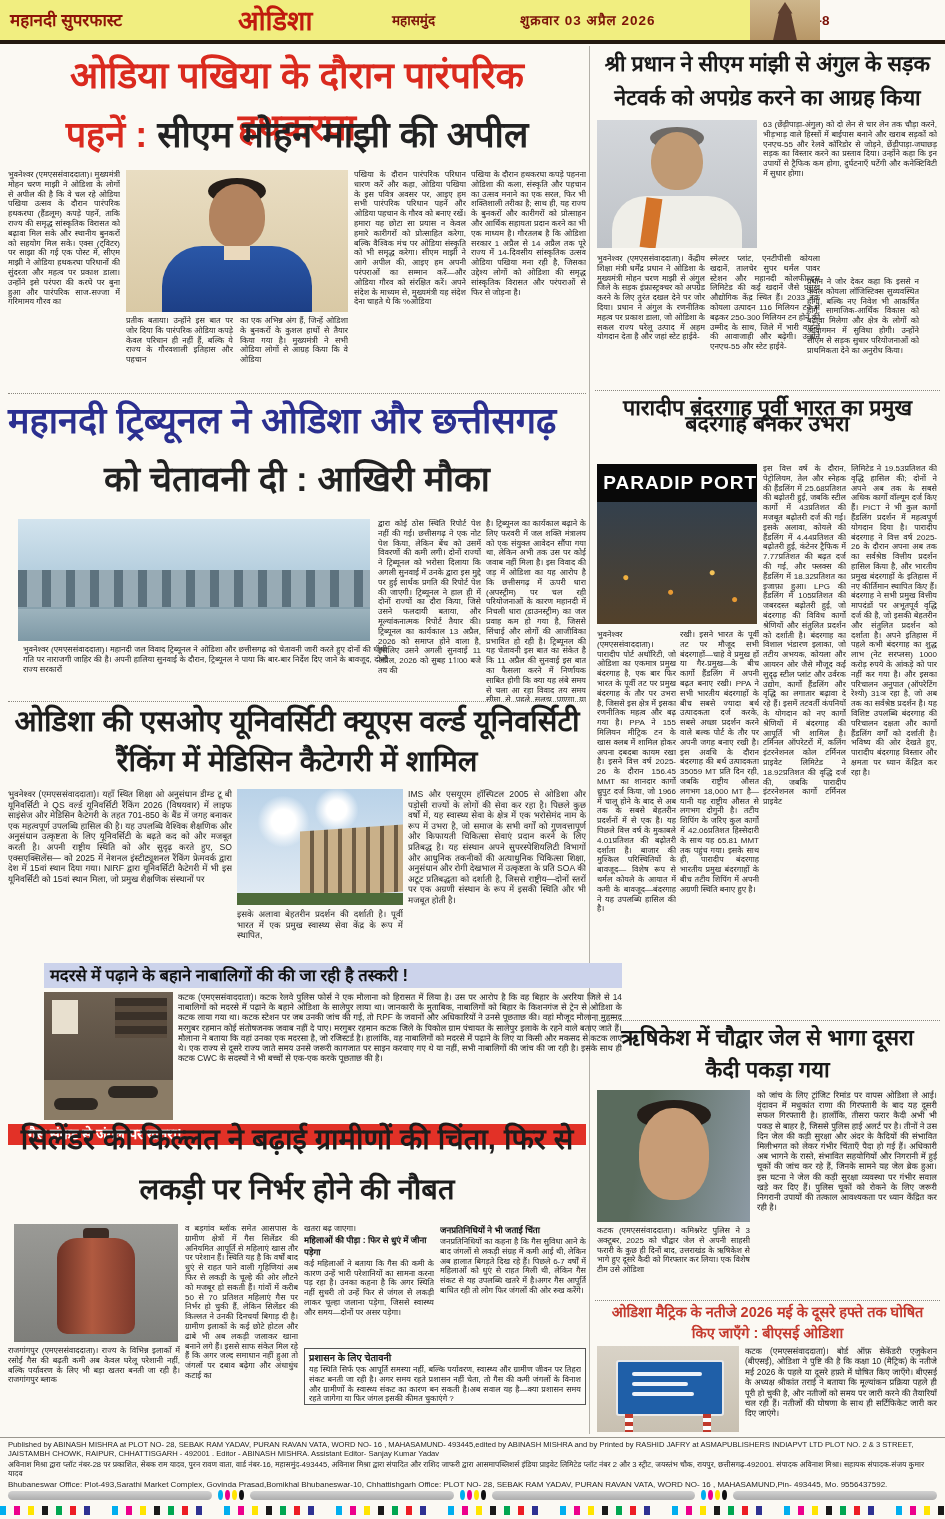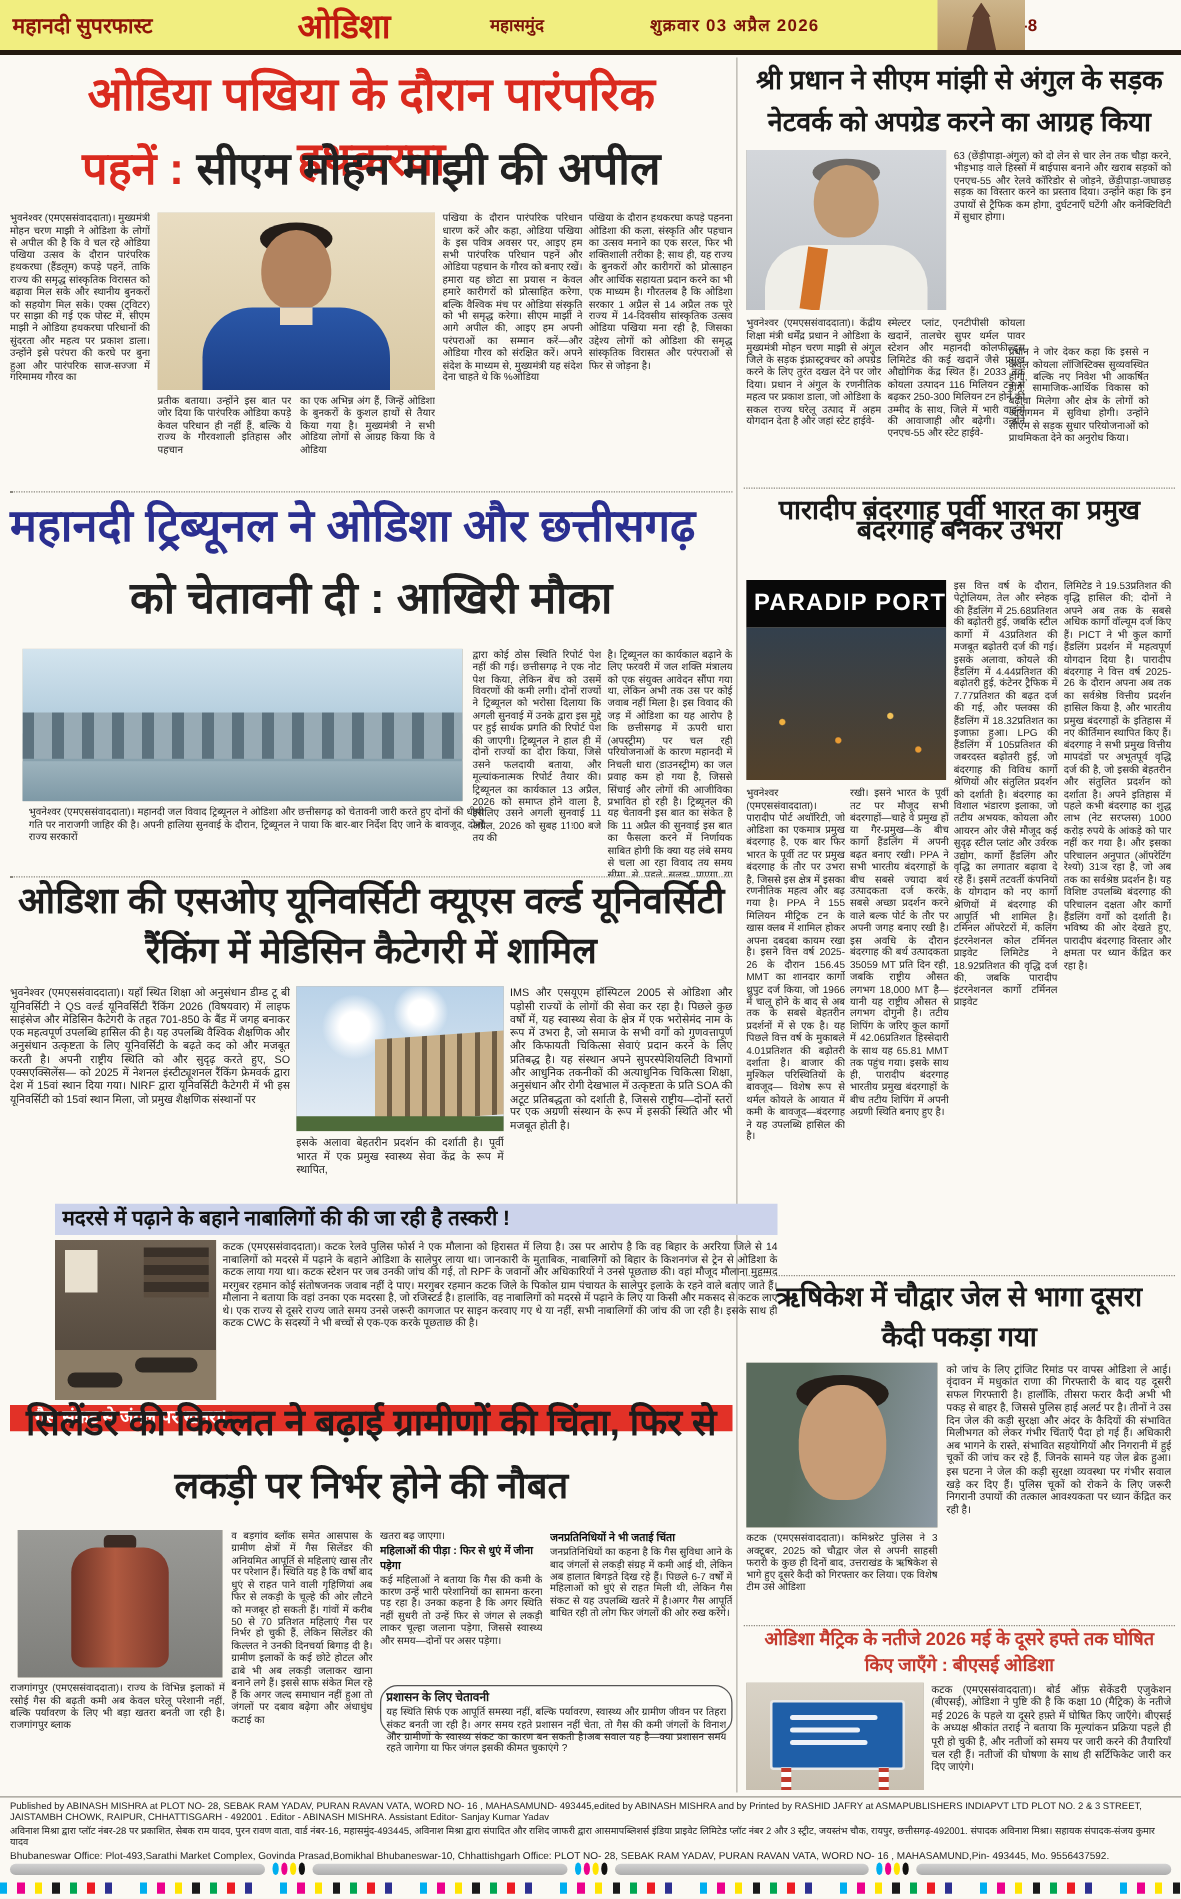--- a/index.html
+++ b/index.html
@@ -224,21 +224,21 @@
     <div class="bodytext abs" style="left:177px;top:108px;width:113px;height:181px;">व बड़गांव ब्लॉक समेत आसपास के ग्रामीण क्षेत्रों में गैस सिलेंडर की अनियमित आपूर्ति से महिलाएं खास तौर पर परेशान हैं। स्थिति यह है कि वर्षों बाद धुएं से राहत पाने वाली गृहिणियां अब फिर से लकड़ी के चूल्हे की ओर लौटने को मजबूर हो सकती हैं। गांवों में करीब 50 से 70 प्रतिशत महिलाएं गैस पर निर्भर हो चुकी हैं, लेकिन सिलेंडर की किल्लत ने उनकी दिनचर्या बिगाड़ दी है। ग्रामीण इलाकों के कई छोटे होटल और ढाबे भी अब लकड़ी जलाकर खाना बनाने लगे हैं। इससे साफ संकेत मिल रहे हैं कि अगर जल्द समाधान नहीं हुआ तो जंगलों पर दबाव बढ़ेगा और अंधाधुंध कटाई का</div>
     <div class="abs" style="left:296px;top:108px;width:130px;height:120px;overflow:hidden;">
       <div class="bodytext">खतरा बढ़ जाएगा।</div>
       <div class="subhead">महिलाओं की पीड़ा : फिर से धुएं में जीना पड़ेगा</div>
       <div class="bodytext">कई महिलाओं ने बताया कि गैस की कमी के कारण उन्हें भारी परेशानियों का सामना करना पड़ रहा है। उनका कहना है कि अगर स्थिति नहीं सुधरी तो उन्हें फिर से जंगल से लकड़ी लाकर चूल्हा जलाना पड़ेगा, जिससे स्वास्थ्य और समय—दोनों पर असर पड़ेगा।</div>
     </div>
     <div class="abs" style="left:432px;top:108px;width:146px;height:120px;overflow:hidden;">
       <div class="subhead">जनप्रतिनिधियों ने भी जताई चिंता</div>
       <div class="bodytext">जनप्रतिनिधियों का कहना है कि गैस सुविधा आने के बाद जंगलों से लकड़ी संग्रह में कमी आई थी, लेकिन अब हालात बिगड़ते दिख रहे हैं। पिछले 6-7 वर्षों में महिलाओं को धुएं से राहत मिली थी, लेकिन गैस संकट से यह उपलब्धि खतरे में है।अगर गैस आपूर्ति बाधित रही तो लोग फिर जंगलों की ओर रुख करेंगे।</div>
     </div>
-    <div class="boxwarn" style="left:296px;top:232px;width:282px;height:40px;border-radius:14px;">
+    <div class="boxwarn" style="left:296px;top:232px;width:282px;height:57px;">
       <div class="bh">प्रशासन के लिए चेतावनी</div>
       <div class="bodytext">यह स्थिति सिर्फ एक आपूर्ति समस्या नहीं, बल्कि पर्यावरण, स्वास्थ्य और ग्रामीण जीवन पर तिहरा संकट बनती जा रही है। अगर समय रहते प्रशासन नहीं चेता, तो गैस की कमी जंगलों के विनाश और ग्रामीणों के स्वास्थ्य संकट का कारण बन सकती है।अब सवाल यह है—क्या प्रशासन समय रहते जागेगा या फिर जंगल इसकी कीमत चुकाएंगे ?</div>
     </div>
   </div>
 
   <div class="art" style="left:595px;top:1022px;width:345px;height:278px;">
     <div class="h-pris" style="top:0;">ऋषिकेश में चौद्वार जेल से भागा दूसरा</div>
     <div class="h-pris" style="top:32px;">कैदी पकड़ा गया</div>
     <div class="photo" style="left:2px;top:68px;width:153px;height:132px;">
       <div class="pri-bg"></div>

